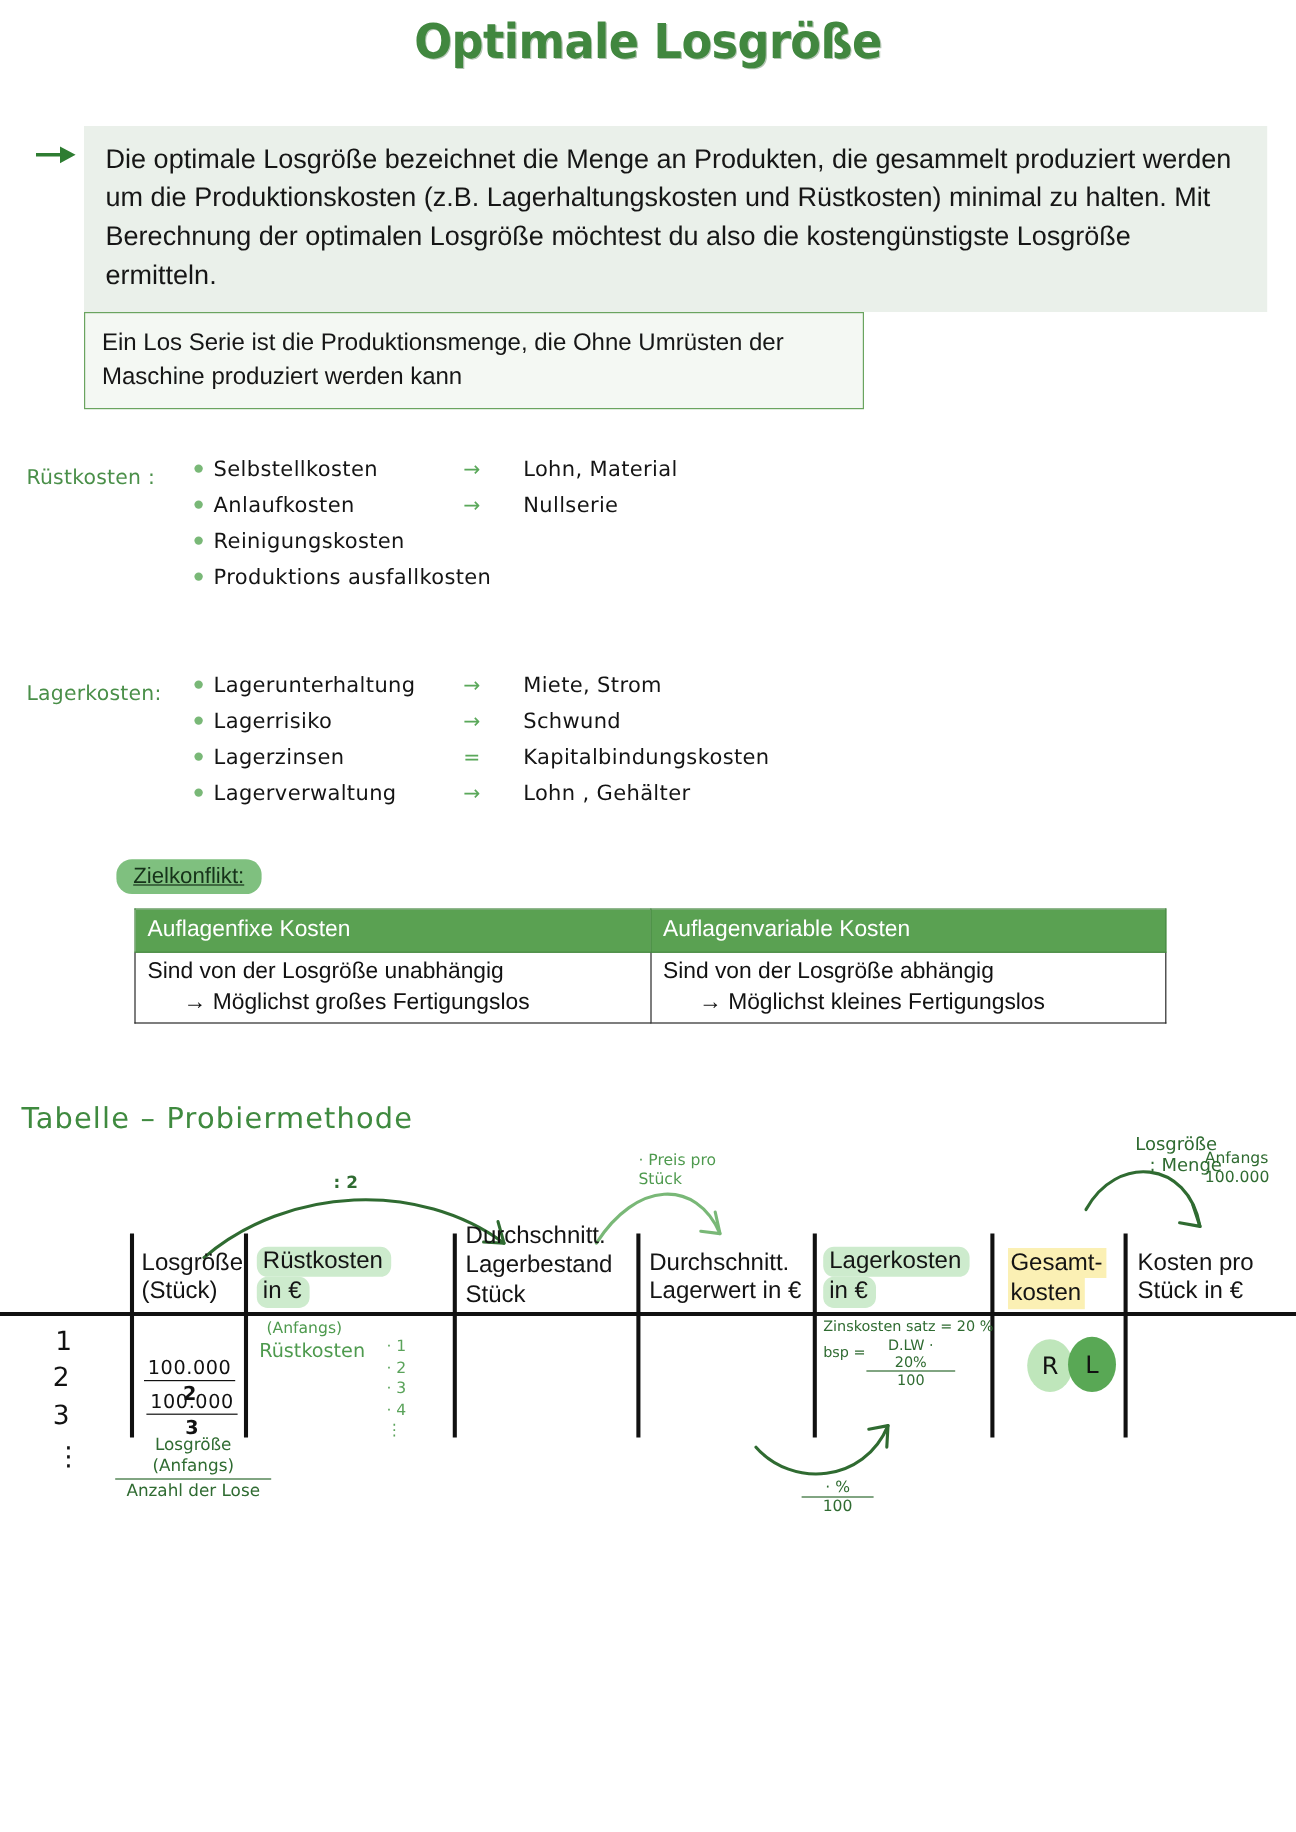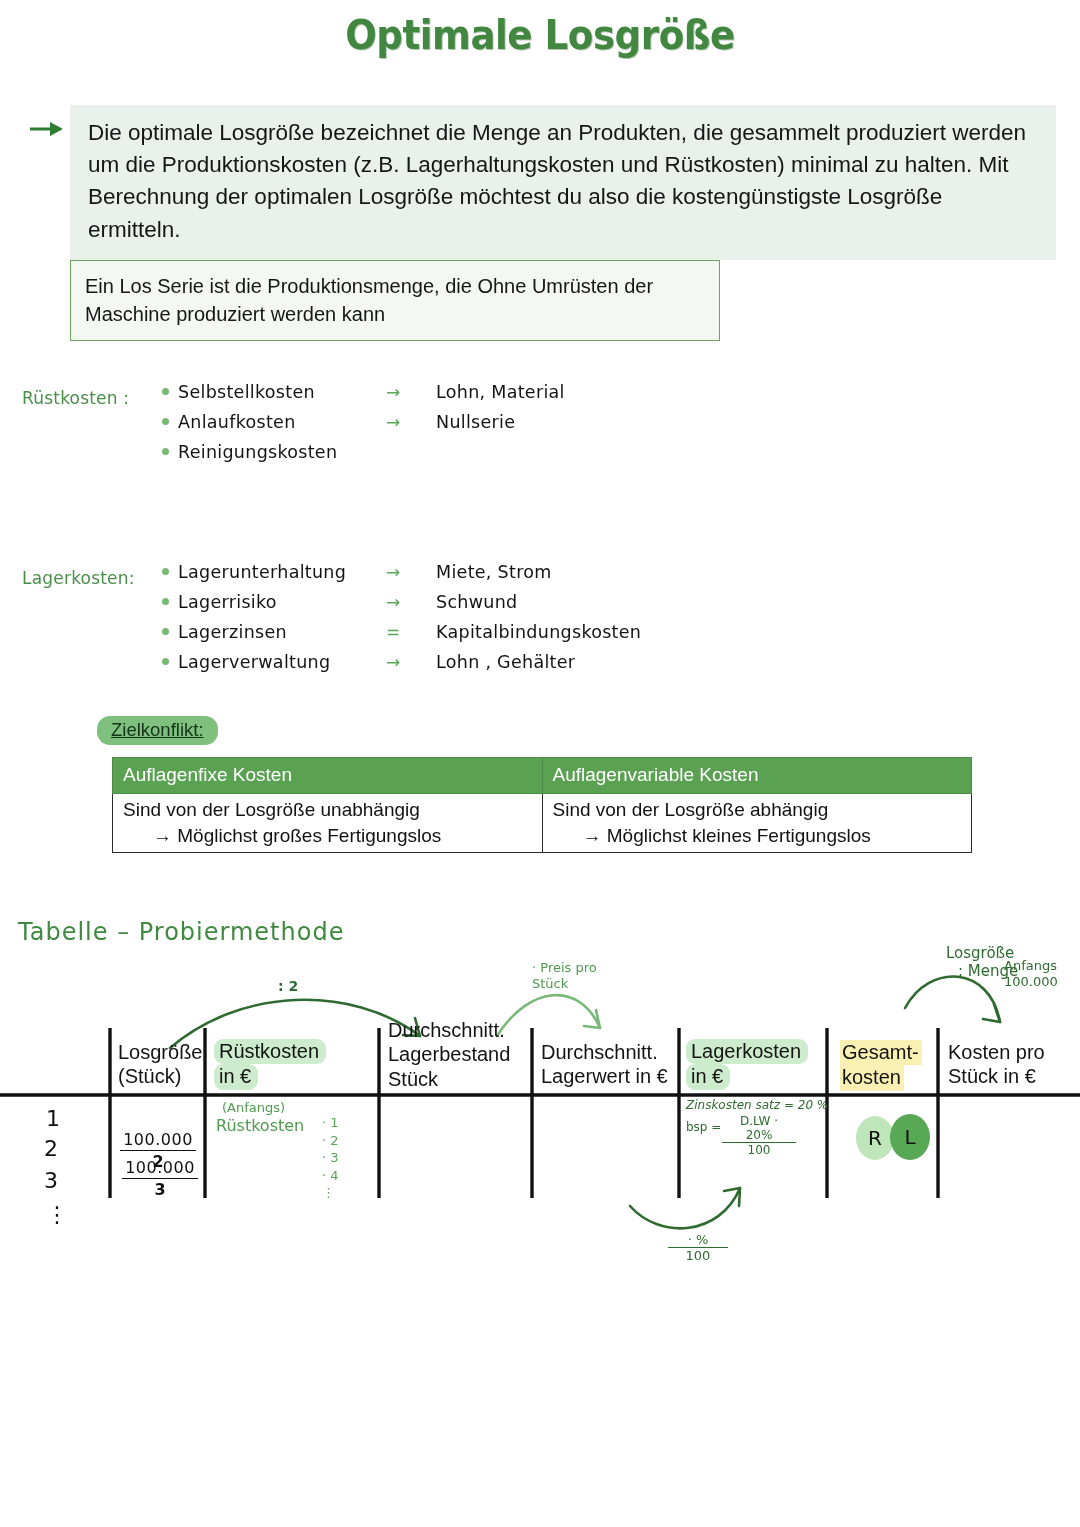--- a/index.html
+++ b/index.html
@@ -301,20 +301,26 @@
     </div>
     <div class="cost-item">
       <span class="dot"></span>
       <span class="term">Anlaufkosten</span>
       <span class="rel">→</span>
       <span class="val">Nullserie</span>
     </div>
     <div class="cost-item">
       <span class="dot"></span>
       <span class="term">Reinigungskosten</span>
+      <span class="rel"></span>
+      <span class="val"></span>
+    </div>
+    <div class="cost-item">
+      <span class="dot"></span>
+      <span class="term">Produktions ausfallkosten</span>
       <span class="rel"></span>
       <span class="val"></span>
     </div>
   </div>
 </div>
 
 <div class="cost-group" id="lagerkosten-group">
   <div class="group-label">Lagerkosten:</div>
   <div class="group-items">
     <div class="cost-item">
@@ -440,20 +446,24 @@
 
   <div class="frac" style="left:120px; top:190px; width:76px;">
     <span class="num">100.000</span>
     <span class="den">2</span>
   </div>
   <div class="frac" style="left:122px; top:218px; width:76px;">
     <span class="num">100.000</span>
     <span class="den">3</span>
   </div>
 
+  <div class="formula-underline" style="left:96px; top:255px; width:130px;">
+    <span class="top">Losgröße (Anfangs)</span>
+    <span class="bottom">Anzahl der Lose</span>
+  </div>
 
   <div class="hw-note" style="left:222px; top:160px;">(Anfangs)</div>
   <div class="hw-note" style="left:216px; top:176px; font-size:16px;">Rüstkosten</div>
   <div class="tiny-list" style="left:322px; top:174px;">
     <div>· 1</div>
     <div>· 2</div>
     <div>· 3</div>
     <div>· 4</div>
     <div>⋮</div>
   </div>
@@ -467,21 +477,21 @@
     <span class="den">100</span>
   </div>
 
   <div class="hw-note hw-note-dark" style="left:946px; top:4px; font-size:15px;">Losgröße</div>
   <div class="hw-note hw-note-dark" style="left:928px; top:22px; font-size:15px;margin-left:30px;">: Menge</div>
   <div class="hw-note hw-note-dark" style="left:1004px; top:18px; font-size:13px;">
     <span>Anfangs</span><br>
     <span>100.000</span>
   </div>
 
-  <div class="hw-note hw-note-dark" style="left:686px; top:158px; font-size:12px;font-style:italic;">Zinskosten satz =  20 %</div>
+  <div class="hw-note hw-note-dark" style="left:686px; top:158px; font-size:12px;">Zinskosten satz =  20 %</div>
   <div class="hw-note hw-note-dark" style="left:686px; top:180px; font-size:12px;">bsp =</div>
   <div class="hw-frac" style="left:722px; top:174px; width:74px; font-size:12px;">
     <span class="num">D.LW · 20%</span>
     <span class="den">100</span>
   </div>
 
   <div class="bubble bubble-light" style="left:856px; top:176px; width:38px; height:44px;">R</div>
   <div class="plus-sign" style="left:902px; top:186px;">+</div>
   <div class="bubble bubble-dark" style="left:888px; top:174px; width:40px; height:46px; left:890px;">L</div>
 

